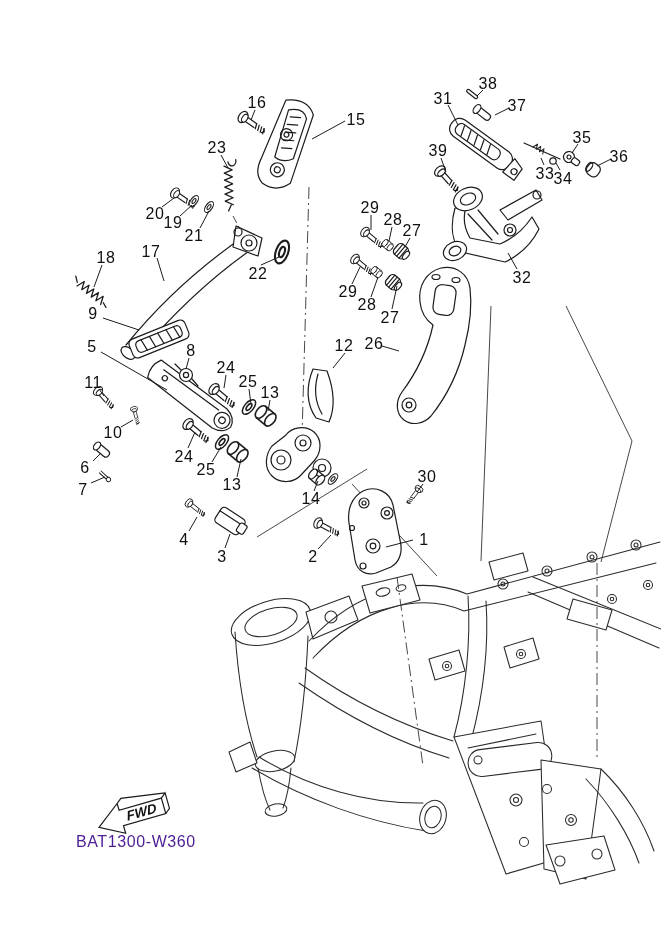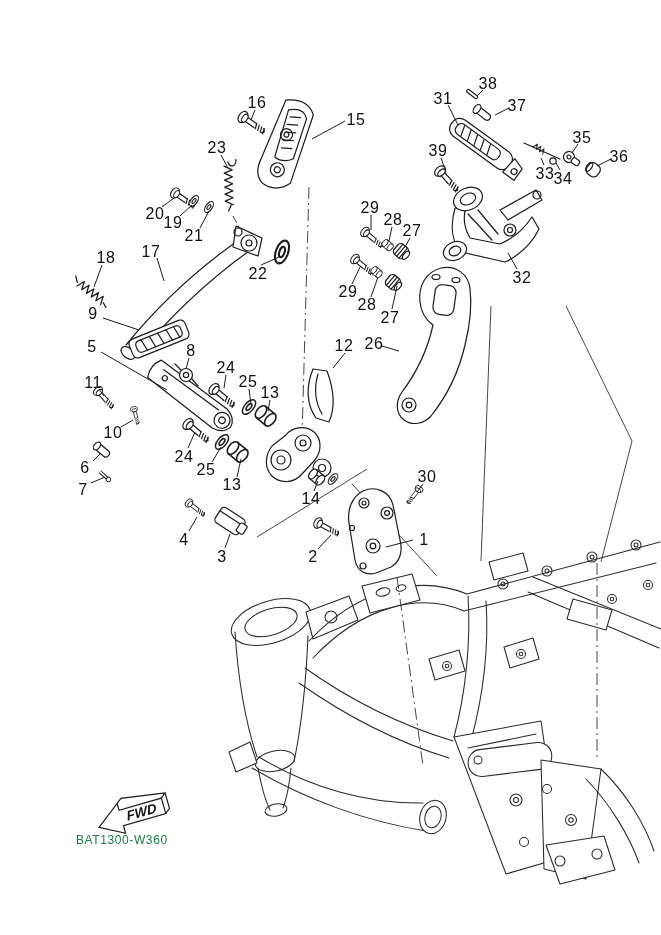--- a/index.html
+++ b/index.html
@@ -5,21 +5,21 @@
   html,body{margin:0;padding:0;background:#fff;}
   .stage{position:relative;width:661px;height:935px;background:#ffffff;overflow:hidden;
          font-family:"Liberation Sans",sans-serif;}
   svg{display:block}
   .callout{font-family:"Liberation Sans",sans-serif;font-size:16px;fill:#101010;
            text-anchor:middle;letter-spacing:.5px;}
   .leader{stroke:#1c1c1c;stroke-width:1;}
   .art{stroke:#1c1c1c;stroke-width:1.2;fill:none;stroke-linecap:round;stroke-linejoin:round;}
   .frame{stroke:#2a2a2a;stroke-width:1.05;fill:none;stroke-linecap:round;stroke-linejoin:round;}
   .proj{stroke:#333;stroke-width:.9;fill:none;}
-  .code{position:absolute;left:76px;top:833px;font-size:12px;color:#15803d;letter-spacing:.6px;}
+  .code{position:absolute;left:76px;top:833px;font-size:16px;color:#4c1d95;letter-spacing:.6px;}
 </style>
 </head>
 <body>
 
 <div class="stage">
 <svg id="diagram-svg" width="661" height="935" viewBox="0 0 661 935">
   <rect x="0" y="0" width="661" height="935" fill="#ffffff"></rect>
 
   <defs>
     <g id="p-bolt">

